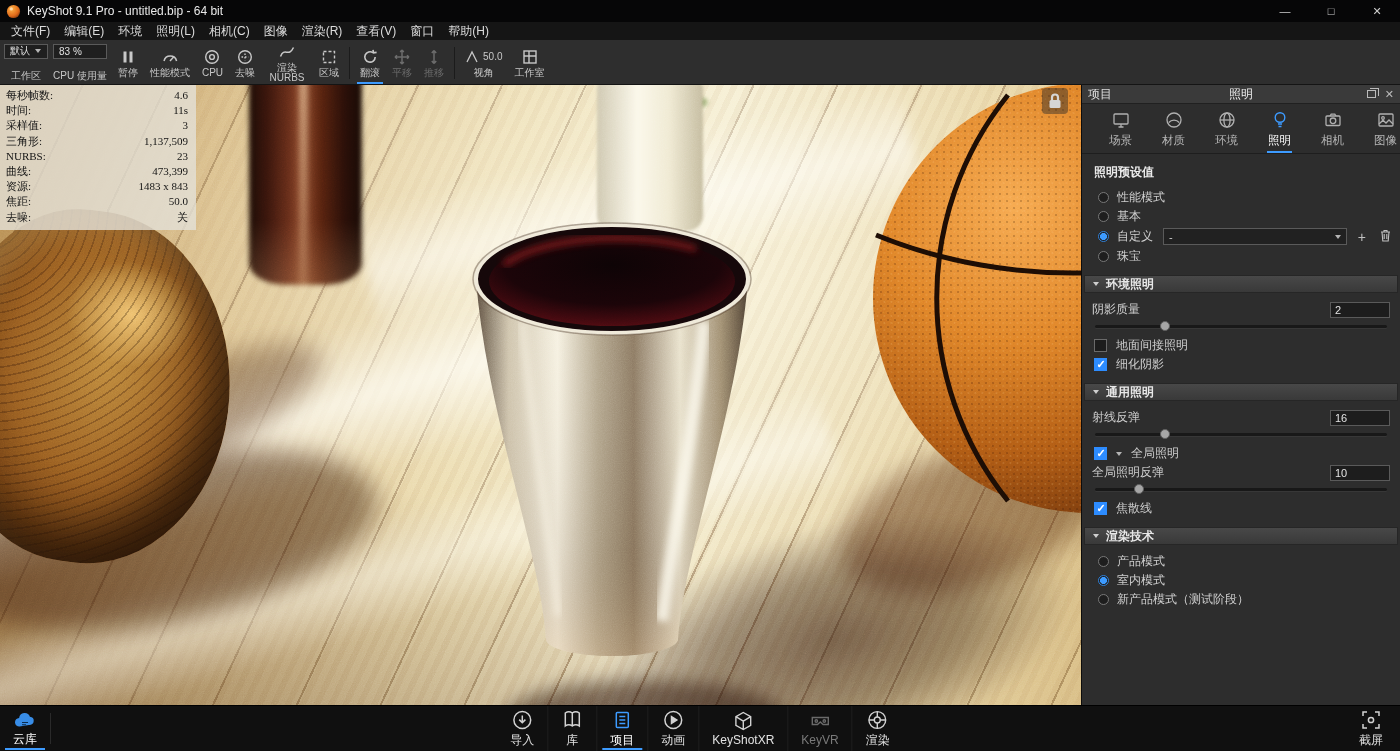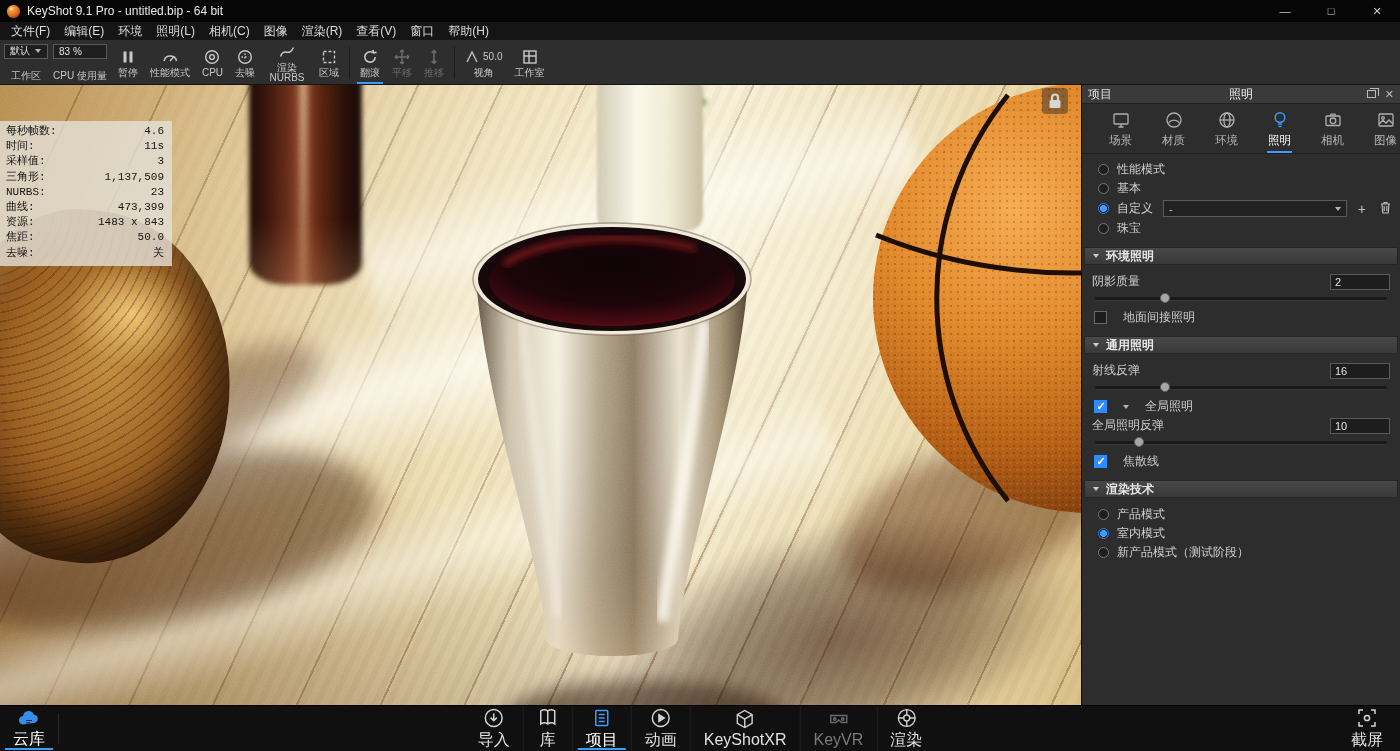--- a/index.html
+++ b/index.html
@@ -69,22 +69,22 @@
     background:
       repeating-radial-gradient(circle at 12px 9px, rgba(48,24,9,0.30) 0 1.6px, rgba(0,0,0,0) 1.6px 9px),
       radial-gradient(95px 75px at 62% 28%, rgba(246,202,118,0.9), rgba(246,202,118,0) 70%),
       radial-gradient(ellipse at 55% 42%, #c08a3e 0%, #9a5f22 42%, #6b3c12 68%, #3c200a 92%);
     box-shadow:inset -20px -26px 55px rgba(28,14,5,0.85), inset 12px 15px 32px rgba(255,212,130,0.35);}
 
   .ball{position:absolute;left:858px;top:-12px;}
   .cup{position:absolute;left:452px;top:136px;}
   .noise{position:absolute;left:0;top:0;mix-blend-mode:overlay;opacity:.55;pointer-events:none;}
 
-  .stats{position:absolute;left:0;top:0;width:172px;background:rgba(228,225,216,0.80);padding:3px 8px 5px 6px;
-    font-family:Liberation Mono, monospace;font-size:11px;color:#141414;line-height:15.2px;margin-top:36px;}
+  .stats{position:absolute;left:0;top:0;width:196px;background:rgba(228,225,216,0.80);padding:3px 8px 5px 6px;
+    font-family:Liberation Serif, serif;font-size:11px;color:#141414;line-height:15.2px;}
   .stat-row{display:flex;justify-content:space-between;gap:8px;white-space:nowrap;}
 
   .lock{position:absolute;left:1042px;top:3px;width:26px;height:26px;background:rgba(40,40,40,0.45);border-radius:4px;
     display:flex;align-items:center;justify-content:center;}
 
   
   .panel{width:319px;background:#2d2d2d;border-left:1px solid #0c0c0c;display:flex;flex-direction:column;font-size:12px;flex:0 0 auto;}
   .panel-header{height:19px;background:#3a3a3a;display:flex;align-items:center;padding:0 6px;color:#ddd;position:relative;border-bottom:1px solid #202020;flex:0 0 auto;}
   .ph-title{position:absolute;left:50%;transform:translateX(-50%);color:#eee;}
   .ph-icons{margin-left:auto;display:flex;gap:9px;align-items:center;color:#bbb;font-size:11px;}
@@ -105,28 +105,28 @@
   .combo{flex:1;height:17px;background:#212121;border:1px solid #5a5a5a;margin-left:2px;display:flex;align-items:center;padding:0 5px;color:#cfcfcf;font-size:11px;}
   .combo .chev{margin-left:auto;}
   .mini-btn{color:#c0c0c0;font-size:14px;padding:0 3px;line-height:14px;}
   .collapse-bar{height:18px;margin:9px 2px 7px;background:linear-gradient(#484848,#393939);display:flex;align-items:center;gap:7px;padding:0 8px;font-weight:bold;color:#e8e8e8;border:1px solid #262626;}
   .collapse-bar .chev{border-top-color:#cfcfcf;}
   .prop-row{display:flex;align-items:center;padding:1px 10px;color:#cfcfcf;height:19px;}
   .val-box{margin-left:auto;width:60px;height:16px;background:#1d1d1d;border:1px solid #5a5a5a;font-size:11px;color:#e2e2e2;display:flex;align-items:center;padding:0 4px;}
   .slider{position:relative;height:12px;margin:1px 13px 4px;}
   .slider .track{position:absolute;left:0;right:0;top:5px;height:3px;background:#181818;border-radius:2px;box-shadow:0 1px 0 rgba(255,255,255,0.05);}
   .slider .handle{position:absolute;top:1px;width:10px;height:10px;border-radius:50%;background:#a6a6a6;border:1px solid #5f5f5f;transform:translateX(-50%);}
-  .check-row{display:flex;align-items:center;gap:16px;padding-left:12px;height:19px;color:#cfcfcf;}
+  .check-row{display:flex;align-items:center;gap:9px;padding-left:12px;height:19px;color:#cfcfcf;}
   .checkbox{width:13px;height:13px;background:#1d1d1d;border:1px solid #6a6a6a;position:relative;flex:0 0 auto;}
   .checkbox.checked{background:#2d8cff;border-color:#2d8cff;}
   .checkbox.checked::after{content:"✓";position:absolute;left:1.5px;top:-1.5px;font-size:11px;color:#fff;font-weight:bold;}
 
   
   .bottombar{height:46px;background:#101010;border-top:1px solid #000;position:relative;display:flex;align-items:stretch;flex:0 0 auto;}
-  .bb-item{display:flex;flex-direction:column;align-items:center;justify-content:center;gap:1px;padding:0 13px;font-size:16px;color:#e2e2e2;position:relative;}
+  .bb-item{display:flex;flex-direction:column;align-items:center;justify-content:center;gap:1px;padding:0 13px;font-size:12px;color:#e2e2e2;position:relative;}
   .bb-item svg{color:#d2d2d2;}
   .bb-item.active::after{content:"";position:absolute;bottom:1px;left:5px;right:5px;height:2px;background:#3d9bff;}
   .bb-item.active{color:#fff;}
   .bb-item.active svg{color:#3d9bff;}
   .bb-item.disabled{color:#7a7a7a;}
   .bb-item.disabled svg{color:#6a6a6a;}
   .bb-item.cloud svg{color:#3d9bff;}
   .bb-left{display:flex;height:100%;}
   .bb-center{position:absolute;left:50%;transform:translateX(-50%);display:flex;height:100%;}
   .bb-center .bb-item + .bb-item{border-left:1px solid #1f1f1f;}
@@ -467,20 +467,21 @@
           <svg width="20" height="20" viewBox="0 0 20 20" stroke="currentColor" stroke-width="1.3" fill="none">
               <rect x="3" y="4" width="14" height="12" rx="1"></rect>
               <circle cx="7" cy="8" r="1.3"></circle>
               <path d="M3 14l4-3.8 3 2.8 3-3 4 4"></path>
             </svg>
           <span>图像</span>
         </div>
       </div>
 
       <div class="panel-body">
+        <div class="sec-label">照明预设值</div>
 
         <div class="radio-row">
           <span class="radio"></span>
           <span>性能模式</span>
         </div>
         <div class="radio-row">
           <span class="radio"></span>
           <span>基本</span>
         </div>
         <div class="radio-row custom-row">
@@ -511,20 +512,24 @@
           <span class="val-box">2</span>
         </div>
         <div class="slider">
           <div class="track"></div>
             <div class="handle" style="left:24%"></div>
         </div>
         <div class="check-row">
           <span class="checkbox"></span>
           <span>地面间接照明</span>
         </div>
+        <div class="check-row">
+          <span class="checkbox checked"></span>
+          <span>细化阴影</span>
+        </div>
 
         <div class="collapse-bar">
           <span class="chev"></span>
           <span>通用照明</span>
         </div>
         <div class="prop-row">
           <span>射线反弹</span>
           <span class="val-box">16</span>
         </div>
         <div class="slider">

